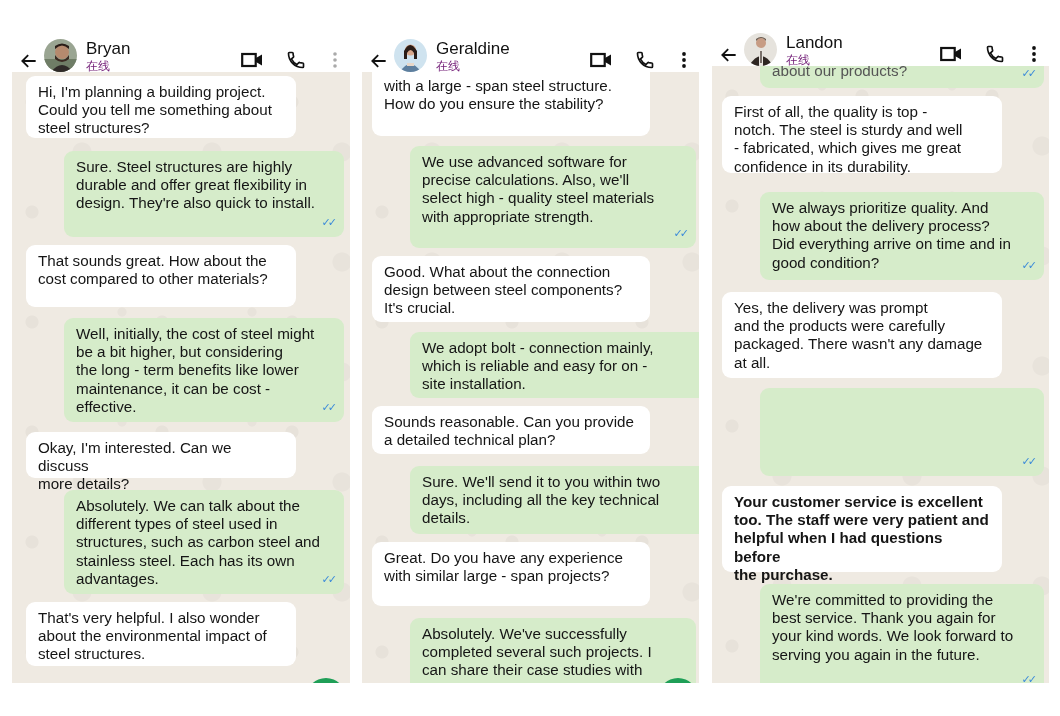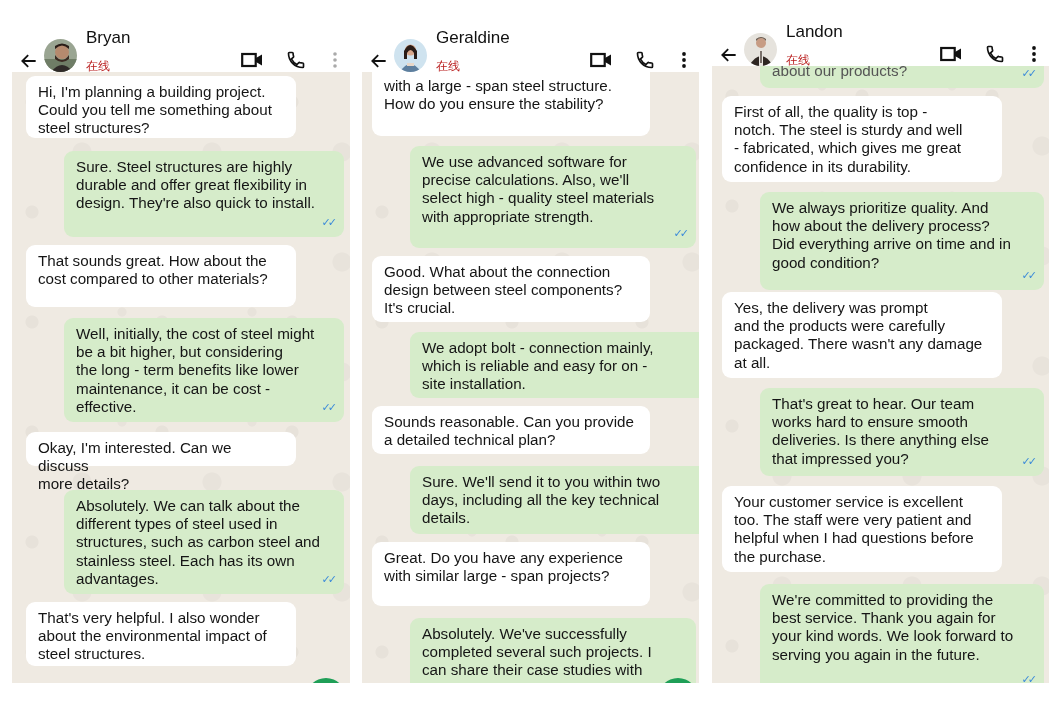--- a/index.html
+++ b/index.html
@@ -11,21 +11,21 @@
   .panel-landon { left: 712px; width: 337px; }
 
   .header { position: absolute; left: 0; right: 0; height: 70px; background: #fff; display: flex; align-items: flex-end; z-index: 3; }
   .panel-bryan .header { top: 20px; height: 52px; }
   .panel-geraldine .header { top: 20px; height: 52px; }
   .panel-landon .header { top: 14px; height: 52px; }
   .back { width: 22px; height: 22px; margin-left: 6px; display: flex; align-items: center; justify-content: center; }
   .avatar { width: 33px; height: 33px; border-radius: 50%; margin-left: 4px; overflow: hidden; flex: none; }
   .who { margin-left: 9px; display: flex; flex-direction: column; line-height: 1; }
   .name { font-size: 17px; color: #111; }
-  .status { font-size: 12px; color: #b91c1c; margin-top: 14px; font-family: "DejaVu Sans", sans-serif; }
+  .status { font-size: 12px; color: #701a75; margin-top: 3px; font-family: "DejaVu Sans", sans-serif; }
   .actions { margin-left: auto; display: flex; align-items: center; }
   .act { width: 24px; height: 24px; display: flex; align-items: center; justify-content: center; margin-right: 20px; }
   .act.more { margin-right: 8px; width: 14px; }
 
   .chat { position: absolute; left: 0; right: 0; bottom: 0; background-color: #efeae2;
     background-image:
       radial-gradient(circle at 20px 30px, rgba(0,0,0,0.035) 6px, transparent 7px),
       radial-gradient(circle at 70px 80px, rgba(0,0,0,0.03) 9px, transparent 10px),
       radial-gradient(circle at 110px 20px, rgba(0,0,0,0.03) 4px, transparent 5px);
     background-size: 130px 110px; }
@@ -91,21 +91,21 @@
     <div class="bubble out" style="left:52px; top:79px; width:280px; height:86px;"><span>Sure. Steel structures are highly
 durable and offer great flexibility in
 design. They're also quick to install.</span><span class="tick">✓✓</span></div>
     <div class="bubble in" style="left:14px; top:173px; width:270px; height:62px;"><span>That sounds great. How about the
 cost compared to other materials?</span></div>
     <div class="bubble out" style="left:52px; top:246px; width:280px; height:104px;"><span>Well, initially, the cost of steel might
 be a bit higher, but considering
 the long - term benefits like lower
 maintenance, it can be cost -
 effective.</span><span class="tick">✓✓</span></div>
-    <div class="bubble in" style="left:14px; top:360px; width:270px; height:34px;"><span>Okay, I'm interested. Can we discuss
+    <div class="bubble in" style="left:14px; top:360px; width:270px; height:46px;"><span>Okay, I'm interested. Can we discuss
 more details?</span></div>
     <div class="bubble out" style="left:52px; top:418px; width:280px; height:104px;"><span>Absolutely. We can talk about the
 different types of steel used in
 structures, such as carbon steel and
 stainless steel. Each has its own
 advantages.</span><span class="tick">✓✓</span></div>
     <div class="bubble in" style="left:14px; top:530px; width:270px; height:64px;"><span>That's very helpful. I also wonder
 about the environmental impact of
 steel structures.</span></div>
     <div class="fab" style="left:294px; top:606px;"></div>
@@ -217,37 +217,34 @@
         <svg width="6" height="18" viewBox="0 0 6 18">
             <circle cx="3" cy="3" r="1.9" fill="#111"></circle>
             <circle cx="3" cy="9" r="1.9" fill="#111"></circle>
             <circle cx="3" cy="15" r="1.9" fill="#111"></circle>
           </svg>
       </div>
     </div>
   </div>
   <div class="chat">
     <div class="bubble out" style="left:48px; top:-14px; width:284px; height:36px; padding-top:10px; color:#555;"><span>about our products?</span><span class="tick">✓✓</span></div>
-    <div class="bubble in" style="left:10px; top:30px; width:280px; height:86px;"><span>First of all, the quality is top -
+    <div class="bubble in" style="left:10px; top:30px; width:280px; height:77px;"><span>First of all, the quality is top -
 notch. The steel is sturdy and well
 - fabricated, which gives me great
 confidence in its durability.</span></div>
-    <div class="bubble out" style="left:48px; top:126px; width:284px; height:98px;"><span>We always prioritize quality. And
+    <div class="bubble out" style="left:48px; top:126px; width:284px; height:88px;"><span>We always prioritize quality. And
 how about the delivery process?
 Did everything arrive on time and in
 good condition?</span><span class="tick">✓✓</span></div>
     <div class="bubble in" style="left:10px; top:226px; width:280px; height:86px;"><span>Yes, the delivery was prompt
 and the products were carefully
 packaged. There wasn't any damage
 at all.</span></div>
-    <div class="bubble out" style="left:48px; top:322px; width:284px; height:88px;"><span>That's great to hear. Our team
-works hard to ensure smooth
-deliveries. Is there anything else
-that impressed you?</span><span class="tick">✓✓</span></div>
-    <div class="bubble in" style="left:10px; top:420px; width:280px; height:86px;"><span>Your customer service is excellent
+    <div class="bubble out" style="left:48px; top:322px; width:284px; height:88px;"><span class="tick">✓✓</span></div>
+    <div class="bubble in" style="left:10px; top:420px; width:280px; height:86px;font-weight:bold;"><span>Your customer service is excellent
 too. The staff were very patient and
 helpful when I had questions before
 the purchase.</span></div>
     <div class="bubble out" style="left:48px; top:518px; width:284px; height:110px;"><span>We're committed to providing the
 best service. Thank you again for
 your kind words. We look forward to
 serving you again in the future.</span><span class="tick">✓✓</span></div>
   </div>
 </div>
 

